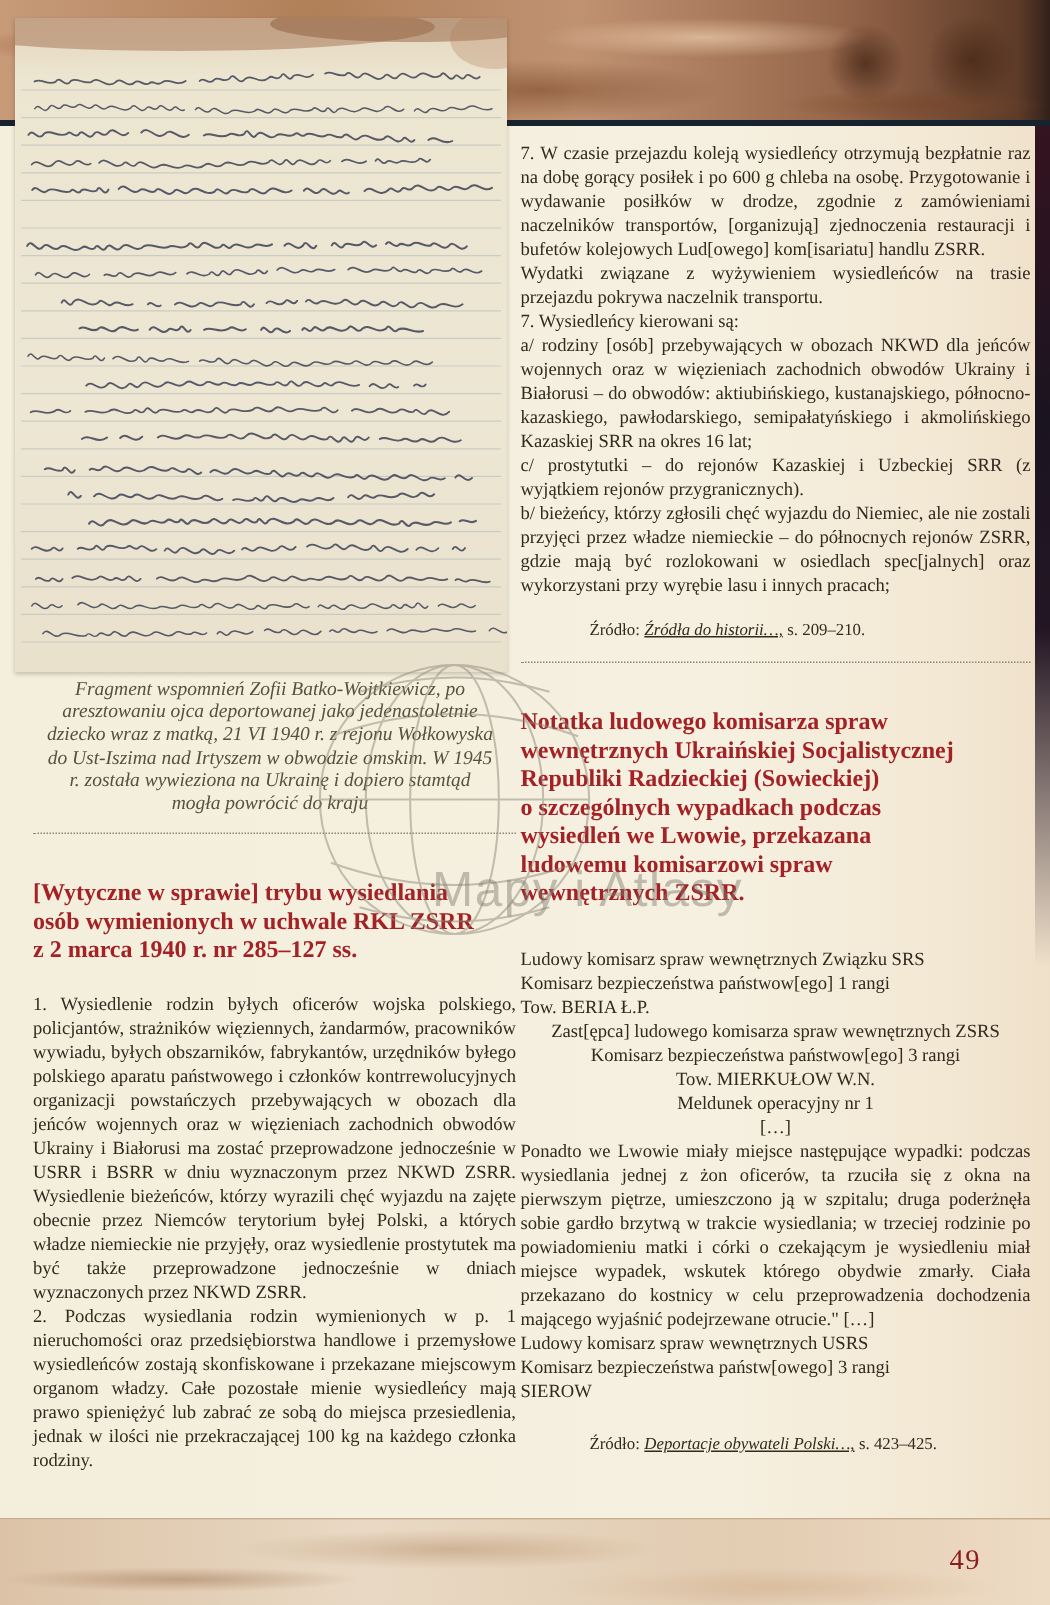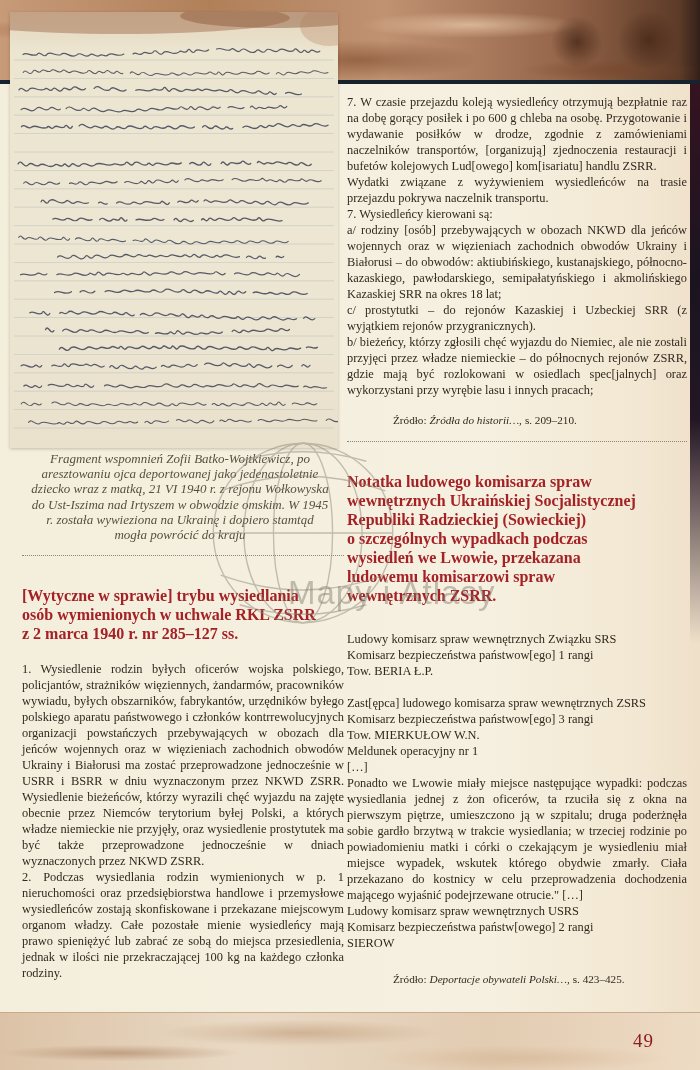--- a/index.html
+++ b/index.html
@@ -39,23 +39,23 @@
   #left-col{left:22px;top:451px;width:322px;}
   #right-col{left:347px;top:94px;width:340px;}
   .caption{font-style:italic;font-size:13px;line-height:15.2px;color:#55513d;
       text-align:center;margin-left:8px;width:300px;}
   .dotsep{border-top:1px dotted #8d8577;height:0;margin-top:13px;}
   .red-head{color:#a42125;font-weight:bold;font-size:16px;line-height:19px;
       text-align:left;white-space:pre-line;margin-top:30px;}
   .para{margin:0;}
   .sig{white-space:pre-line;text-align:left;}
   .source{font-size:11.2px;text-align:left;margin-left:46px;margin-top:14px;}
-  .source .t{font-style:italic;}
+  .source .t{font-style:italic;text-decoration:underline;}
   .source span{margin-right:3px;}
-  .mt10{margin-top:26px;} .mt16{margin-top:16px;} .mt18{margin-top:18px;} .mt20{margin-top:20px;}
+  .mt10{margin-top:26px;} .mt16{margin-top:0;text-align:center;} .mt18{margin-top:18px;} .mt20{margin-top:20px;}
   
   .watermark{position:absolute;left:208px;top:438px;width:300px;height:200px;pointer-events:none;z-index:5;}
   .wm-text{position:absolute;left:80px;top:136px;font-family:"Liberation Sans",sans-serif;
       font-size:33px;color:rgba(125,120,108,.45);letter-spacing:1px;white-space:nowrap;}
   .z3{z-index:3;}
 </style>
 </head>
 <body>
 
 <div id="page">
@@ -120,21 +120,21 @@
 osób wymienionych w uchwale RKL ZSRR
 z 2 marca 1940 r. nr 285–127 ss.</div>
     <p class="para mt18">1. Wysiedlenie rodzin byłych oficerów wojska polskiego, policjantów, strażników więziennych, żandarmów, pracowników wywiadu, byłych obszarników, fabrykantów, urzędników byłego polskiego aparatu państwowego i członków kontrrewolucyjnych organizacji powstańczych przebywających w obozach dla jeńców wojennych oraz w więzieniach zachodnich obwodów Ukrainy i Białorusi ma zostać przeprowadzone jednocześnie w USRR i BSRR w dniu wyznaczonym przez NKWD ZSRR. Wysiedlenie bieżeńców, którzy wyrazili chęć wyjazdu na zajęte obecnie przez Niemców terytorium byłej Polski, a których władze niemieckie nie przyjęły, oraz wysiedlenie prostytutek ma być także przeprowadzone jednocześnie w dniach wyznaczonych przez NKWD ZSRR.</p>
     <p class="para">2. Podczas wysiedlania rodzin wymienionych w p. 1 nieruchomości oraz przedsiębiorstwa handlowe i przemysłowe wysiedleńców zostają skonfiskowane i przekazane miejscowym organom władzy. Całe pozostałe mienie wysiedleńcy mają prawo spieniężyć lub zabrać ze sobą do miejsca przesiedlenia, jednak w ilości nie przekraczającej 100 kg na każdego członka rodziny.</p>
   </div>
 
   <div id="right-col" class="col z3">
     <p class="para">7. W czasie przejazdu koleją wysiedleńcy otrzymują bezpłatnie raz na dobę gorący posiłek i po 600 g chleba na osobę. Przygotowanie i wydawanie posiłków w drodze, zgodnie z zamówieniami naczelników transportów, [organizują] zjednoczenia restauracji i bufetów kolejowych Lud[owego] kom[isariatu] handlu ZSRR.</p>
     <p class="para">Wydatki związane z wyżywieniem wysiedleńców na trasie przejazdu pokrywa naczelnik transportu.</p>
     <p class="para">7. Wysiedleńcy kierowani są:</p>
-    <p class="para">a/ rodziny [osób] przebywających w obozach NKWD dla jeńców wojennych oraz w więzieniach zachodnich obwodów Ukrainy i Białorusi – do obwodów: aktiubińskiego, kustanajskiego, północno-kazaskiego, pawłodarskiego, semipałatyńskiego i akmolińskiego Kazaskiej SRR na okres 18 lat;</p>
+    <p class="para">a/ rodziny [osób] przebywających w obozach NKWD dla jeńców wojennych oraz w więzieniach zachodnich obwodów Ukrainy i Białorusi – do obwodów: aktiubińskiego, kustanajskiego, północno-kazaskiego, pawłodarskiego, semipałatyńskiego i akmolińskiego Kazaskiej SRR na okres 16 lat;</p>
     <p class="para">c/ prostytutki – do rejonów Kazaskiej i Uzbeckiej SRR (z wyjątkiem rejonów przygranicznych).</p>
     <p class="para">b/ bieżeńcy, którzy zgłosili chęć wyjazdu do Niemiec, ale nie zostali przyjęci przez władze niemieckie – do północnych rejonów ZSRR, gdzie mają być rozlokowani w osiedlach spec[jalnych] oraz wykorzystani przy wyrębie lasu i innych pracach;</p>
     <div class="source">
       <span>Źródło:</span><span class="t">Źródła do historii…,</span><span>s. 209–210.</span>
     </div>
     <div class="dotsep"></div>
     <div class="red-head">Notatka ludowego komisarza spraw
 wewnętrznych Ukraińskiej Socjalistycznej
 Republiki Radzieckiej (Sowieckiej)
 o szczególnych wypadkach podczas
@@ -144,21 +144,21 @@
     <div class="sig mt10">Ludowy komisarz spraw wewnętrznych Związku SRS
 Komisarz bezpieczeństwa państwow[ego] 1 rangi
 Tow. BERIA Ł.P.</div>
     <div class="sig mt16">Zast[ępca] ludowego komisarza spraw wewnętrznych ZSRS
 Komisarz bezpieczeństwa państwow[ego] 3 rangi
 Tow. MIERKUŁOW W.N.
 Meldunek operacyjny nr 1
 […]</div>
     <p class="para">Ponadto we Lwowie miały miejsce następujące wypadki: podczas wysiedlania jednej z żon oficerów, ta rzuciła się z okna na pierwszym piętrze, umieszczono ją w szpitalu; druga poderżnęła sobie gardło brzytwą w trakcie wysiedlania; w trzeciej rodzinie po powiadomieniu matki i córki o czekającym je wysiedleniu miał miejsce wypadek, wskutek którego obydwie zmarły. Ciała przekazano do kostnicy w celu przeprowadzenia dochodzenia mającego wyjaśnić podejrzewane otrucie." […]</p>
     <div class="sig">Ludowy komisarz spraw wewnętrznych USRS
-Komisarz bezpieczeństwa państw[owego] 2 rangi
+Komisarz bezpieczeństwa państw[owego] 3 rangi
 SIEROW</div>
     <div class="source mt20">
       <span>Źródło:</span><span class="t">Deportacje obywateli Polski…,</span><span>s. 423–425.</span>
     </div>
   </div>
 
   <div class="watermark">
     <svg width="190" height="190" viewBox="0 0 180 180">
       <g stroke="#8f897c" fill="none" stroke-width="1.3" opacity="0.5">
         <circle cx="90" cy="90" r="85"></circle>

